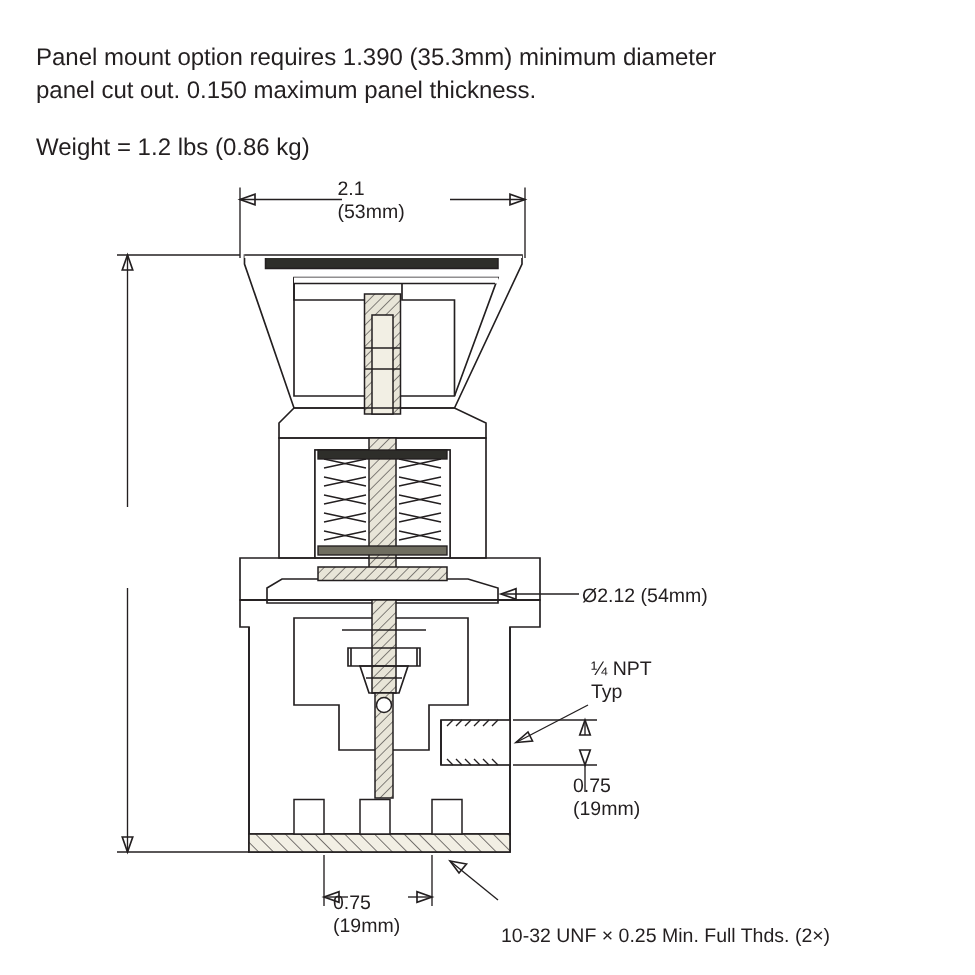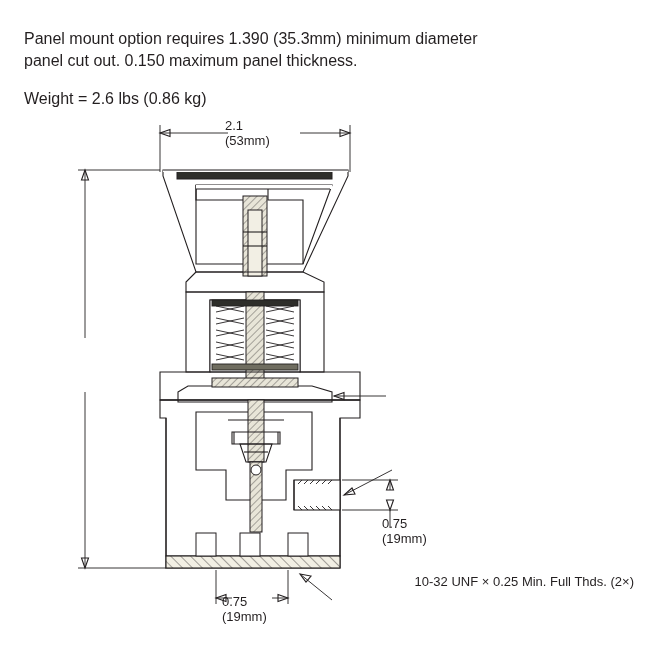--- a/index.html
+++ b/index.html
@@ -34,21 +34,21 @@
   .ln{stroke:#231f20;stroke-width:1.1;fill:none;}
   .thin{stroke:#231f20;stroke-width:0.9;fill:none;}
 </style>
 </head>
 <body>
 
 <div id="stage">
 
   <div class="note" id="note-main">Panel mount option requires 1.390 (35.3mm) minimum diameter
 panel cut out. 0.150 maximum panel thickness.</div>
-  <div class="note" id="note-weight">Weight = 2.6 lbs (0.86 kg)</div>
+  <div class="note" id="note-weight">Weight = 1.2 lbs (0.86 kg)</div>
 
   <svg width="650" height="650" viewBox="0 0 650 650">
     <defs>
       <pattern id="hatchR" width="7" height="7" patternUnits="userSpaceOnUse" patternTransform="rotate(45)">
         <rect width="7" height="7" fill="#f2efe4"></rect>
         <line x1="0" y1="0" x2="0" y2="7" stroke="#231f20" stroke-width="0.8"></line>
       </pattern>
       <pattern id="hatchL" width="7" height="7" patternUnits="userSpaceOnUse" patternTransform="rotate(-45)">
         <rect width="7" height="7" fill="#f2efe4"></rect>
         <line x1="0" y1="0" x2="0" y2="7" stroke="#231f20" stroke-width="0.8"></line>
@@ -178,19 +178,22 @@
     <path class="thin" d="M272,598 L288,598"></path>
     <path class="ln" d="M216,598 L226,594.5 L226,601.5 Z" fill="#231f20"></path>
     <path class="ln" d="M288,598 L278,594.5 L278,601.5 Z" fill="#231f20"></path>
 
     <path class="thin" d="M300,574 L332,600"></path>
     <path class="ln" d="M300,574 L311,576 L306,582 Z" fill="#231f20"></path>
   </svg>
 
   <div class="dim" style="left:225px;top:118px;width:60px;">2.1
 (53mm)</div>
+  <div class="dim left" style="left:388px;top:389px;width:140px;">Ø2.12 (54mm)</div>
+  <div class="dim left" style="left:394px;top:438px;width:70px;">¼ NPT
+Typ</div>
   <div class="dim left" style="left:382px;top:516px;width:70px;">0.75
 (19mm)</div>
   <div class="dim" style="left:222px;top:594px;width:60px;">0.75
 (19mm)</div>
-  <div class="dim left" style="left:334px;top:574px;width:300px;text-align:right;">10-32 UNF × 0.25 Min. Full Thds. (2×)</div>
+  <div class="dim left" style="left:334px;top:616px;width:300px;">10-32 UNF × 0.25 Min. Full Thds. (2×)</div>
 
 </div>
 
 </body></html>

